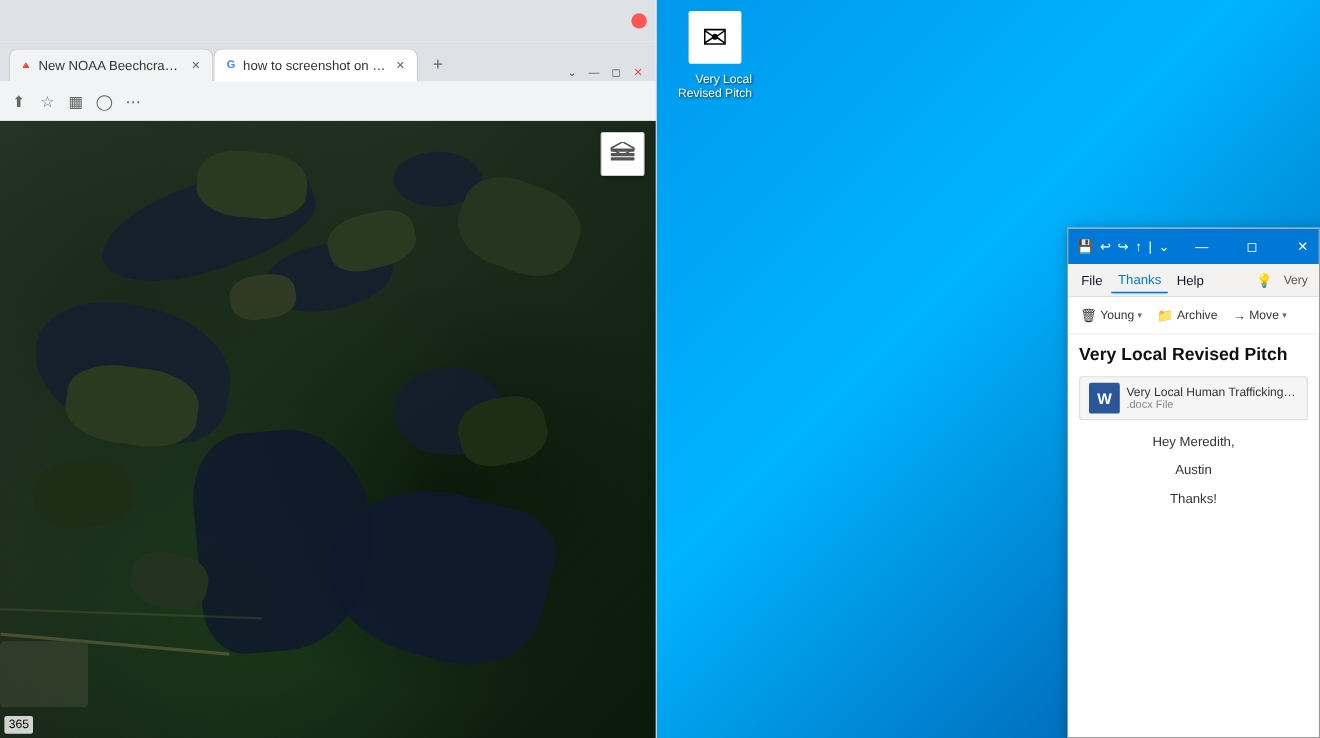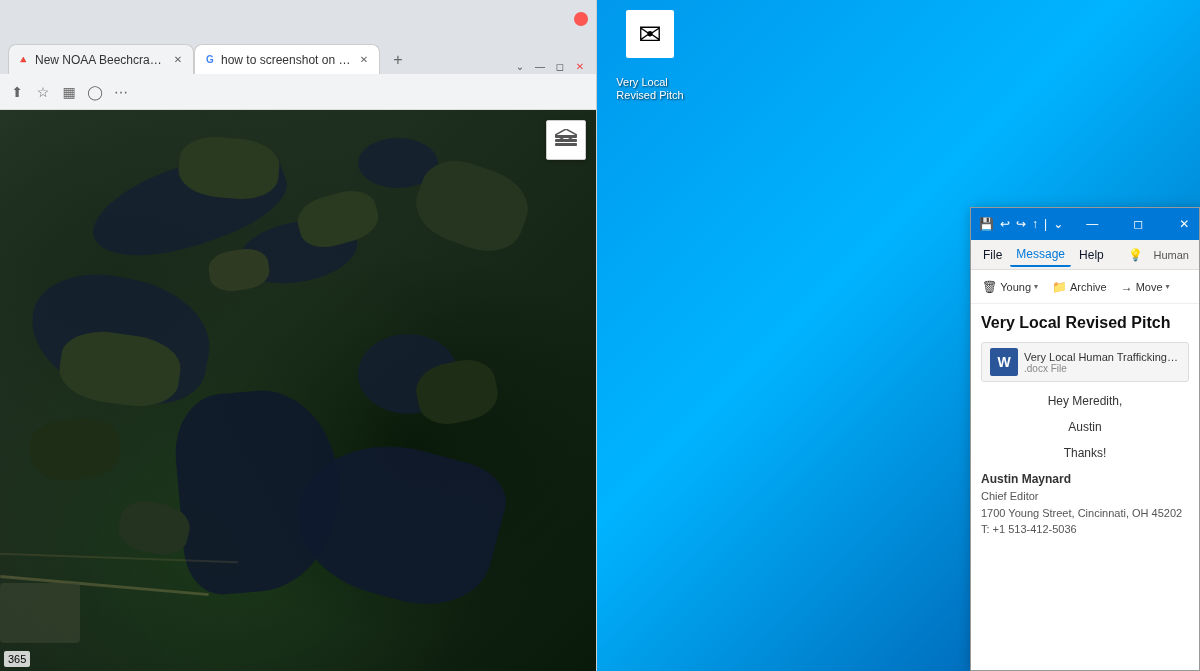--- a/index.html
+++ b/index.html
@@ -22,22 +22,22 @@
     .desktop-icon .icon-img {
       width: 48px; height: 48px;
       background: white;
       border-radius: 2px;
       display: flex; align-items: center; justify-content: center;
       font-size: 28px;
     }
     .desktop-icon .icon-label {
       color: white;
       font-size: 11px;
-      text-align: left;
-      margin-top: 18px;
+      text-align: right;
+      margin-top: 8px;
       text-shadow: 1px 1px 2px rgba(0,0,0,0.7);
       line-height: 1.2;
     }
 
     
     .browser-window {
       position: absolute;
       top: 0; left: 0; width: 597px; height: 671px;
       background: white;
       display: flex; flex-direction: column;
@@ -453,25 +453,25 @@
     <span class="email-titlebar-icon" style="font-size:12px;">⌄</span>
     <div class="title-btn-group">
       <div class="title-btn">—</div>
       <div class="title-btn">◻</div>
       <div class="title-btn close">✕</div>
     </div>
   </div>
 
   <div class="email-ribbon-tabs">
     <div class="ribbon-tab">File</div>
-    <div class="ribbon-tab active">Message</div>
+    <div class="ribbon-tab active">Thanks</div>
     <div class="ribbon-tab">Help</div>
     <div class="ribbon-separator"></div>
     <span class="ribbon-icon">💡</span>
-    <span class="ribbon-icon" style="font-size:11px;">Human</span>
+    <span class="ribbon-icon" style="font-size:11px;">Very</span>
   </div>
 
   <div class="email-toolbar">
     <div class="email-toolbar-btn">
       <span class="btn-icon">🗑</span>
       <span>Young</span>
       <span class="btn-chevron">▾</span>
     </div>
     <div class="email-toolbar-btn">
       <span class="btn-icon">📁</span>
@@ -496,21 +496,15 @@
       <div class="attachment-info">
         <div class="attachment-name">Very Local Human Trafficking Pitch.do</div>
         <div class="attachment-type">.docx File</div>
       </div>
     </div>
 
     <div class="email-body">
       <p>Hey Meredith,</p>
       <p>Austin</p>
       <p>Thanks!</p>
-      <div class="email-sig">
-        <div class="sig-name">Austin Maynard</div>
-        <div class="sig-title">Chief Editor</div>
-        <div class="sig-addr">1700 Young Street, Cincinnati, OH 45202</div>
-        <div class="sig-addr">T: +1 513-412-5036</div>
-      </div>
     </div>
   </div>
 </div>
 
 </body></html>

